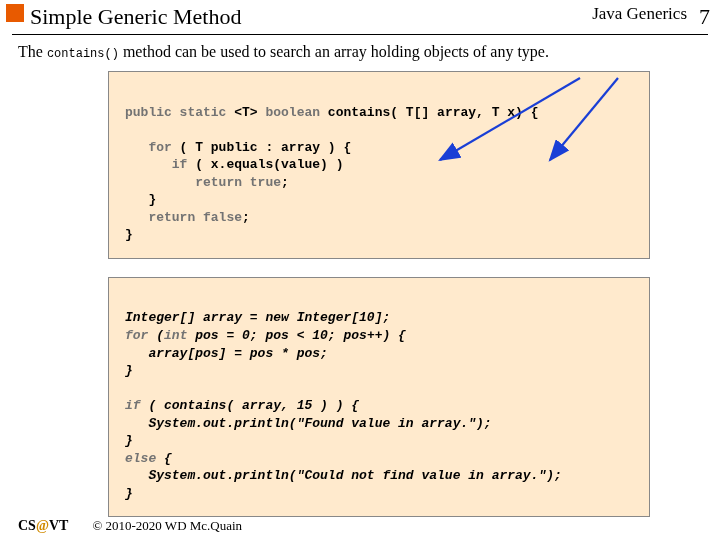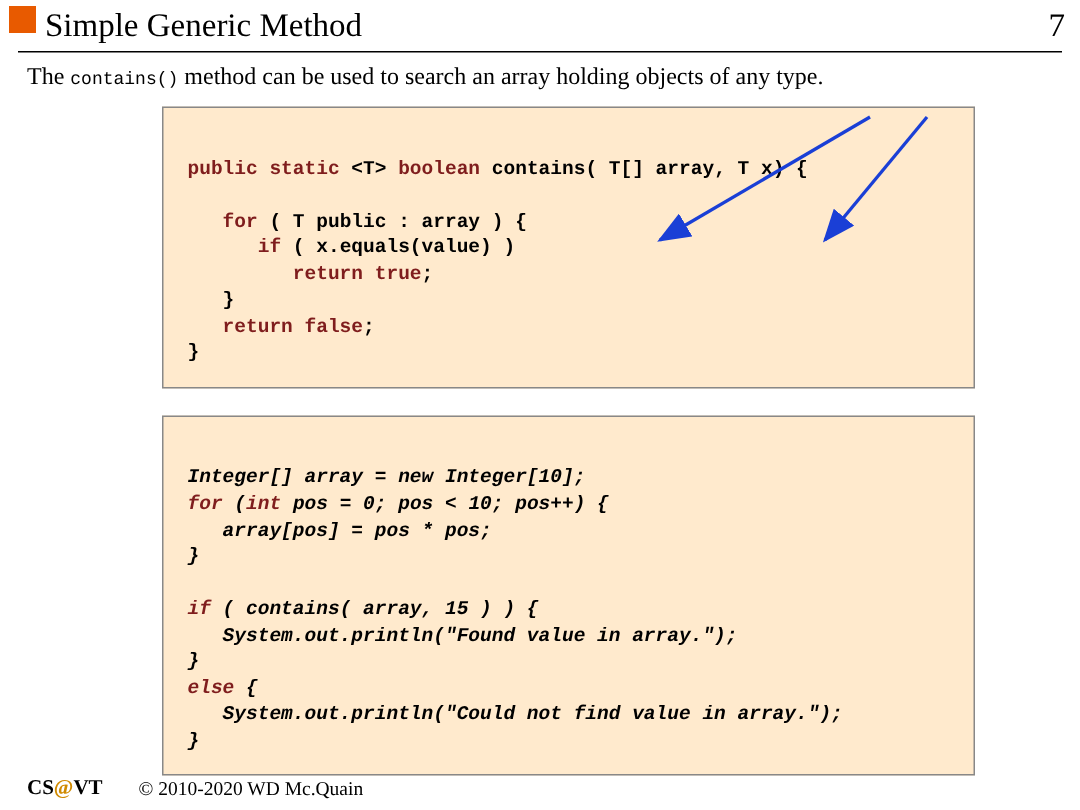--- a/index.html
+++ b/index.html
@@ -58,21 +58,21 @@
     font-family: "Courier New", monospace;
     font-size: 13px;
     line-height: 1.35;
     white-space: pre;
     position: relative;
   }
   .codebox2 {
     margin-top: 18px;
     font-style: italic;
   }
-  .kw { color: #7f1d1d; font-weight: bold; }
+  .kw { color: #737373; font-weight: bold; }
   .plain { font-weight: bold; color: #000; }
   .svg-arrows {
     position: absolute;
     top: 0; left: 0;
     pointer-events: none;
   }
   .footer {
     position: absolute;
     bottom: 6px;
     left: 0;
@@ -96,20 +96,21 @@
     font-size: 13px;
     margin-left: 24px;
   }
 </style>
 </head>
 <body>
 
 <div class="header">
   <div class="header-square"></div>
   <div class="header-title">Simple Generic Method</div>
+  <div class="header-right">Java Generics</div>
   <div class="page-num">7</div>
 </div>
 <div class="rule"></div>
 
 <div class="intro">
   <span>The </span><span class="mono">contains()</span><span> method can be used to search an array holding objects of any type.</span>
 </div>
 
 <div class="codebox">
 <span class="kw">public static </span><span class="plain">&lt;T&gt; </span><span class="kw">boolean </span><span class="plain">contains( T[] array, T x) {</span>

